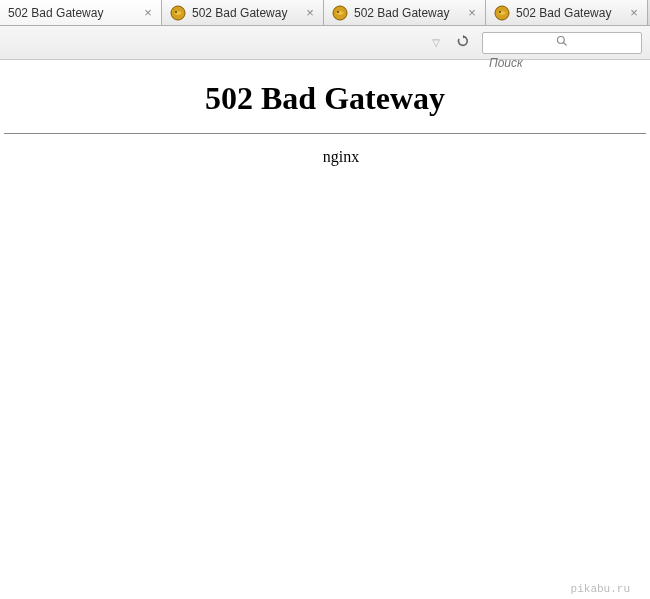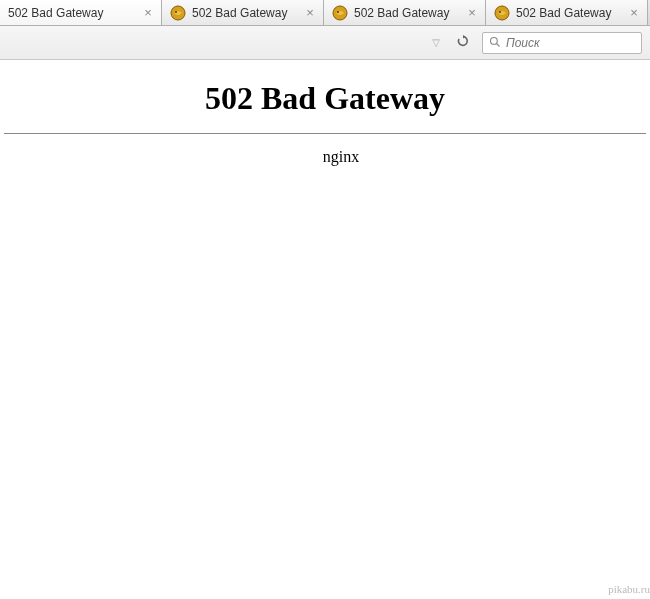--- a/index.html
+++ b/index.html
@@ -81,20 +81,21 @@
     .search-box {
       display: flex;
       align-items: center;
       width: 160px;
       height: 22px;
       background: #fff;
       border: 1px solid #b8b8b8;
       border-radius: 2px;
       padding: 0 6px;
       gap: 5px;
+      flex-direction: column;
     }
     .search-icon {
       color: #888;
     }
     .search-input {
       border: none;
       outline: none;
       font-size: 12px;
       font-style: italic;
       color: #999;
@@ -119,24 +120,24 @@
     }
     .server-text {
       font-family: "Times New Roman", serif;
       font-size: 16px;
       color: #000;
       padding-left: 32px;
     }
     .watermark {
       position: absolute;
       bottom: 4px;
-      right: 0;
+      right: 20px;
       font-size: 11px;
       color: #bbb;
-      font-family: Liberation Serif, serif;
+      font-family: Liberation Mono, monospace;
     }
   </style>
 </head>
 <body>
 
 <div class="tab-bar">
   <div class="tab active">
     <span class="tab-title">502 Bad Gateway</span>
     <span class="tab-close">×</span>
   </div>

